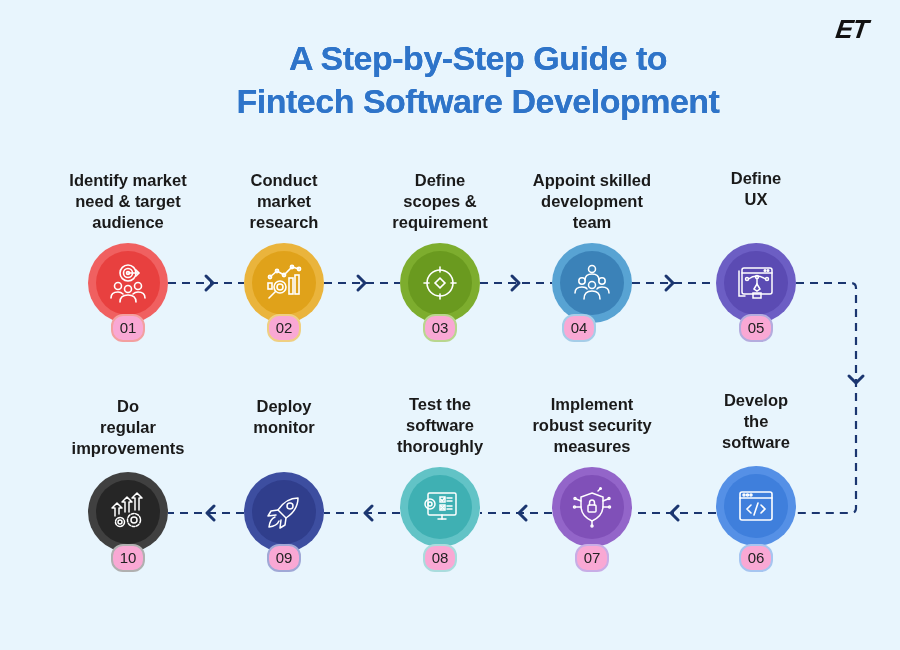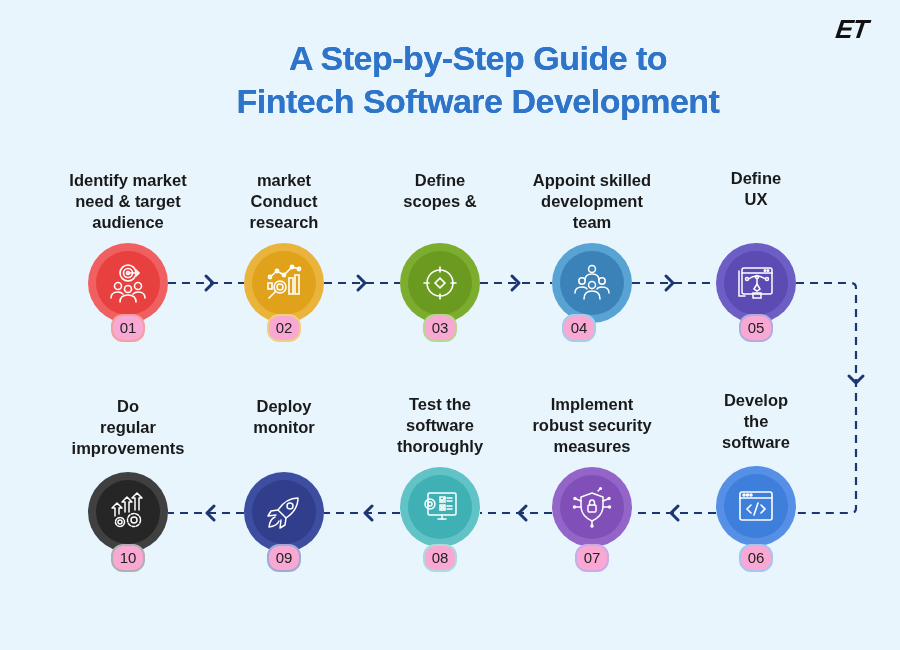--- a/index.html
+++ b/index.html
@@ -68,22 +68,22 @@
         <circle cx="32" cy="25" r="3.5"></circle>
       <path d="M5 37 q0-6 7-6 q3 0 5 2"></path>
         <path d="M39 37 q0-6-7-6 q-3 0-5 2"></path>
         <path d="M14 41 q0-7 8-7 q8 0 8 7"></path>
     </svg>
   </div>
 </div>
 <div class="num" style="left:111px;top:314px;border-color:#f3a0a0;">01</div>
 
 <div class="label" style="left:209px;top:170px;">
+  <div>Conduct</div>
   <div>market</div>
-  <div>Conduct</div>
   <div>research</div>
 </div>
 <div class="circle" style="left:244px;top:243px;background:#eab43c;">
   <div class="inner" style="background:#e0a21a;">
     <svg viewBox="0 0 44 44" fill="none" stroke="#fff" stroke-width="1.6" stroke-linecap="round">
       <polyline points="8,16 15,10 22,14 30,6 37,8"></polyline>
       <circle cx="8" cy="16" r="1.6"></circle>
         <circle cx="15" cy="10" r="1.6"></circle>
         <circle cx="22" cy="14" r="1.6"></circle>
         <circle cx="30" cy="6" r="1.6"></circle>
@@ -95,20 +95,21 @@
         <line x1="13.5" y1="30.5" x2="7" y2="37"></line>
       <rect x="6" y="22" width="4" height="6"></rect>
     </svg>
   </div>
 </div>
 <div class="num" style="left:267px;top:314px;border-color:#efcf82;">02</div>
 
 <div class="label" style="left:365px;top:170px;">
   <div>Define</div>
   <div>scopes &amp;</div>
+  <div>requirement</div>
 </div>
 <div class="circle" style="left:400px;top:243px;background:#7dad2e;">
   <div class="inner" style="background:#6a9a1f;">
     <svg viewBox="0 0 44 44" fill="none" stroke="#fff" stroke-width="1.6" stroke-linecap="round">
       <circle cx="22" cy="22" r="13"></circle>
       <line x1="22" y1="6" x2="22" y2="11"></line>
         <line x1="22" y1="33" x2="22" y2="38"></line>
       <line x1="6" y1="22" x2="11" y2="22"></line>
         <line x1="33" y1="22" x2="38" y2="22"></line>
       <rect x="18.5" y="18.5" width="7" height="7" transform="rotate(45 22 22)"></rect>

